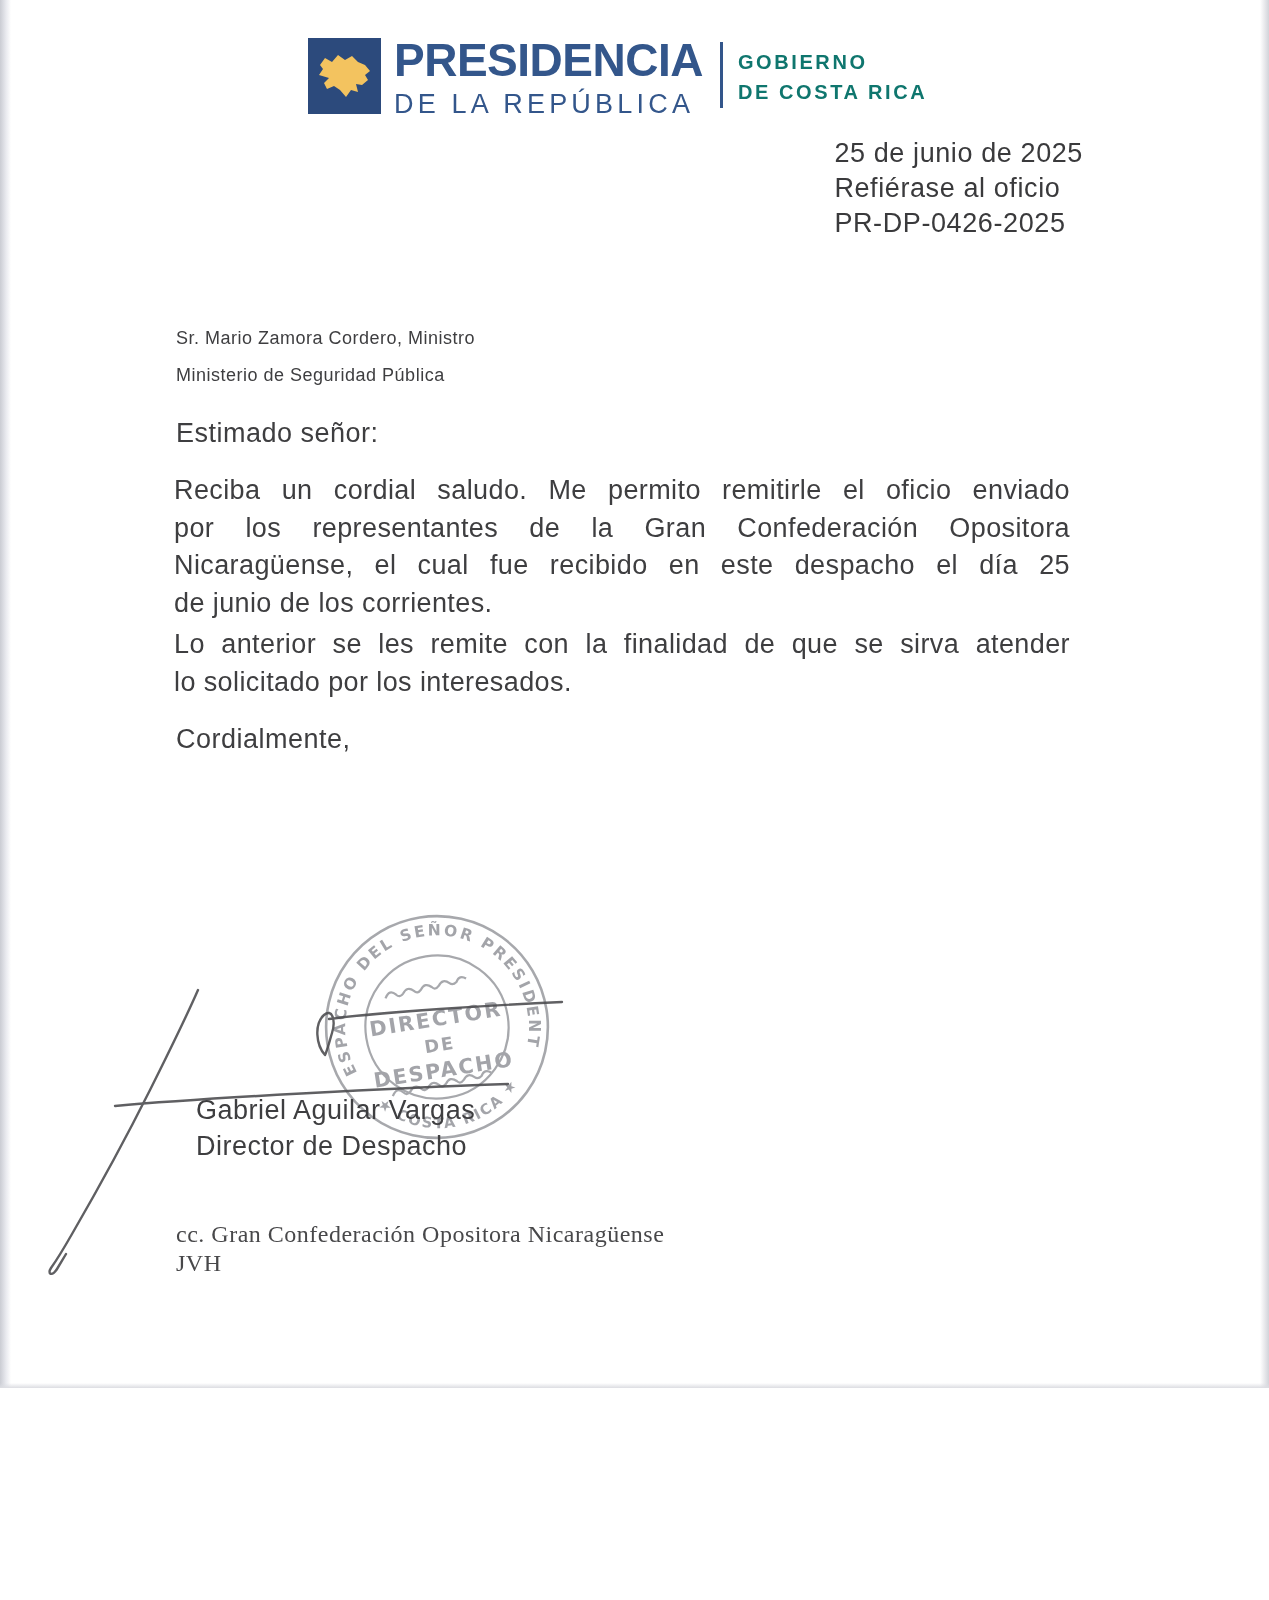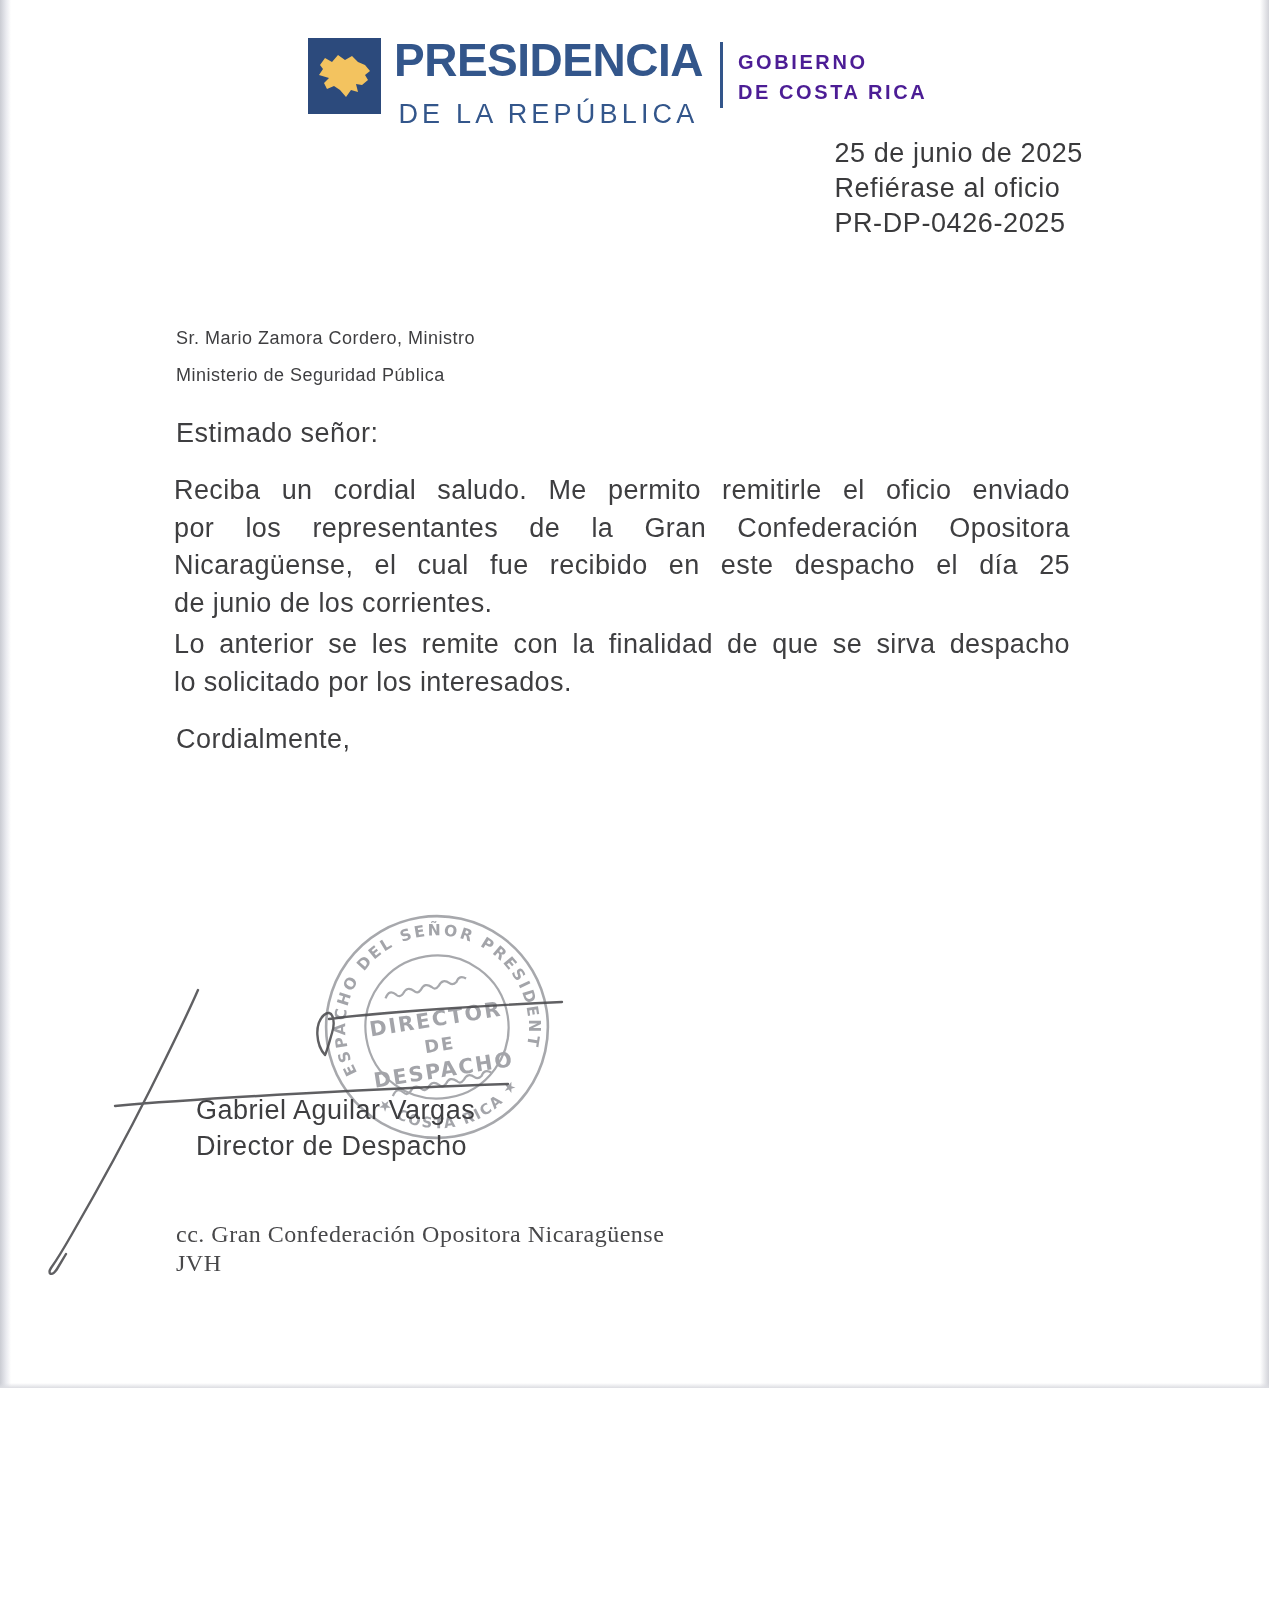--- a/index.html
+++ b/index.html
@@ -16,23 +16,23 @@
   .edge-right { position:absolute; right:0; top:0; width:9px; height:1600px;
                 background:linear-gradient(to left,#d2d3d9,rgba(255,255,255,0)); }
   .edge-bottom{ position:absolute; left:0; bottom:0; width:1269px; height:5px;
                 background:linear-gradient(to top,#dcdde2,rgba(255,255,255,0)); }
 
   
   .letterhead { position:absolute; left:308px; top:38px; display:flex; align-items:flex-start; }
   .logo-square { width:73px; height:76px; background:#2c4a7c; display:flex; align-items:center; justify-content:center; }
   .wordmark { margin-left:13px; }
   .wm-top { font-size:46px; font-weight:700; color:#33568b; letter-spacing:-0.5px; line-height:44px; }
-  .wm-bottom { font-size:27px; font-weight:400; color:#33568b; letter-spacing:4.2px; line-height:33px; margin-top:16px;text-align:center; }
+  .wm-bottom { font-size:27px; font-weight:400; color:#33568b; letter-spacing:4.2px; line-height:33px; margin-top:6px; }
   .lh-divider { width:3px; height:66px; background:#33568b; margin:4px 15px 0 17px; }
-  .gov { padding-top:9px; font-size:20px; font-weight:700; color:#4c1d95; letter-spacing:2.6px; line-height:30px; }
+  .gov { padding-top:9px; font-size:20px; font-weight:700; color:#0f766e; letter-spacing:2.6px; line-height:30px; }
 
   
   .ref-block { position:absolute; right:186px; top:136px; 
                font-size:27px; line-height:35px; letter-spacing:0.6px; color:#3a3a3c; }
 
   
   .recipient  { position:absolute; left:176px; top:320px; font-size:18px; line-height:37px; letter-spacing:0.5px; }
   .salutation { position:absolute; left:176px; top:418px; font-size:27px; letter-spacing:0.5px; }
   .para { position:absolute; left:174px; width:896px; font-size:27px; line-height:37.5px; letter-spacing:0.4px; }
   .para-1 { top:472px; }
@@ -94,21 +94,21 @@
 
   <div class="salutation">Estimado señor:</div>
 
   <div class="para para-1">
       <div class="jline">Reciba un cordial saludo. Me permito remitirle el oficio enviado</div>
       <div class="jline">por los representantes de la Gran Confederación Opositora</div>
       <div class="jline">Nicaragüense, el cual fue recibido en este despacho el día 25</div>
       <div class="jline last">de junio de los corrientes.</div>
     </div>
   <div class="para para-2">
-      <div class="jline">Lo anterior se les remite con la finalidad de que se sirva despacho</div>
+      <div class="jline">Lo anterior se les remite con la finalidad de que se sirva atender</div>
       <div class="jline last">lo solicitado por los interesados.</div>
     </div>
 
   <div class="closing">Cordialmente,</div>
 
   <svg class="stamp" viewBox="0 0 252 252">
     <g transform="rotate(-9 126 126)" fill="none" stroke="#94969b">
       <circle cx="126" cy="126" r="110" stroke-width="2.6"></circle>
       <circle cx="126" cy="126" r="71" stroke-width="2.2"></circle>
       <path id="st-top" d="M 42.2,161.6 A 91,91 0 1 1 209.8,161.6" stroke="none"></path>

